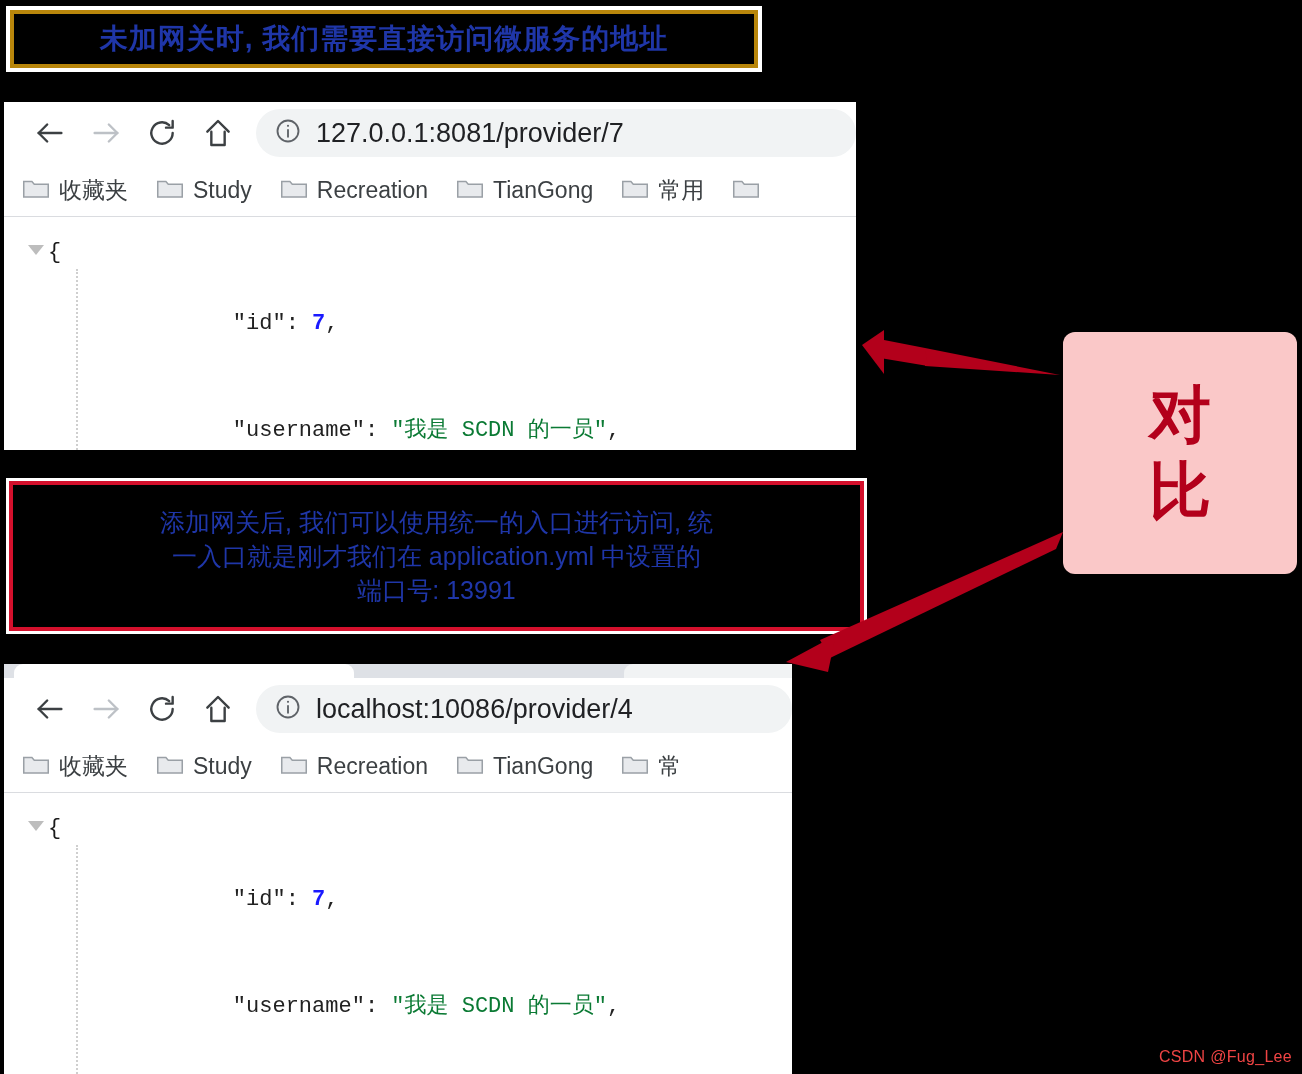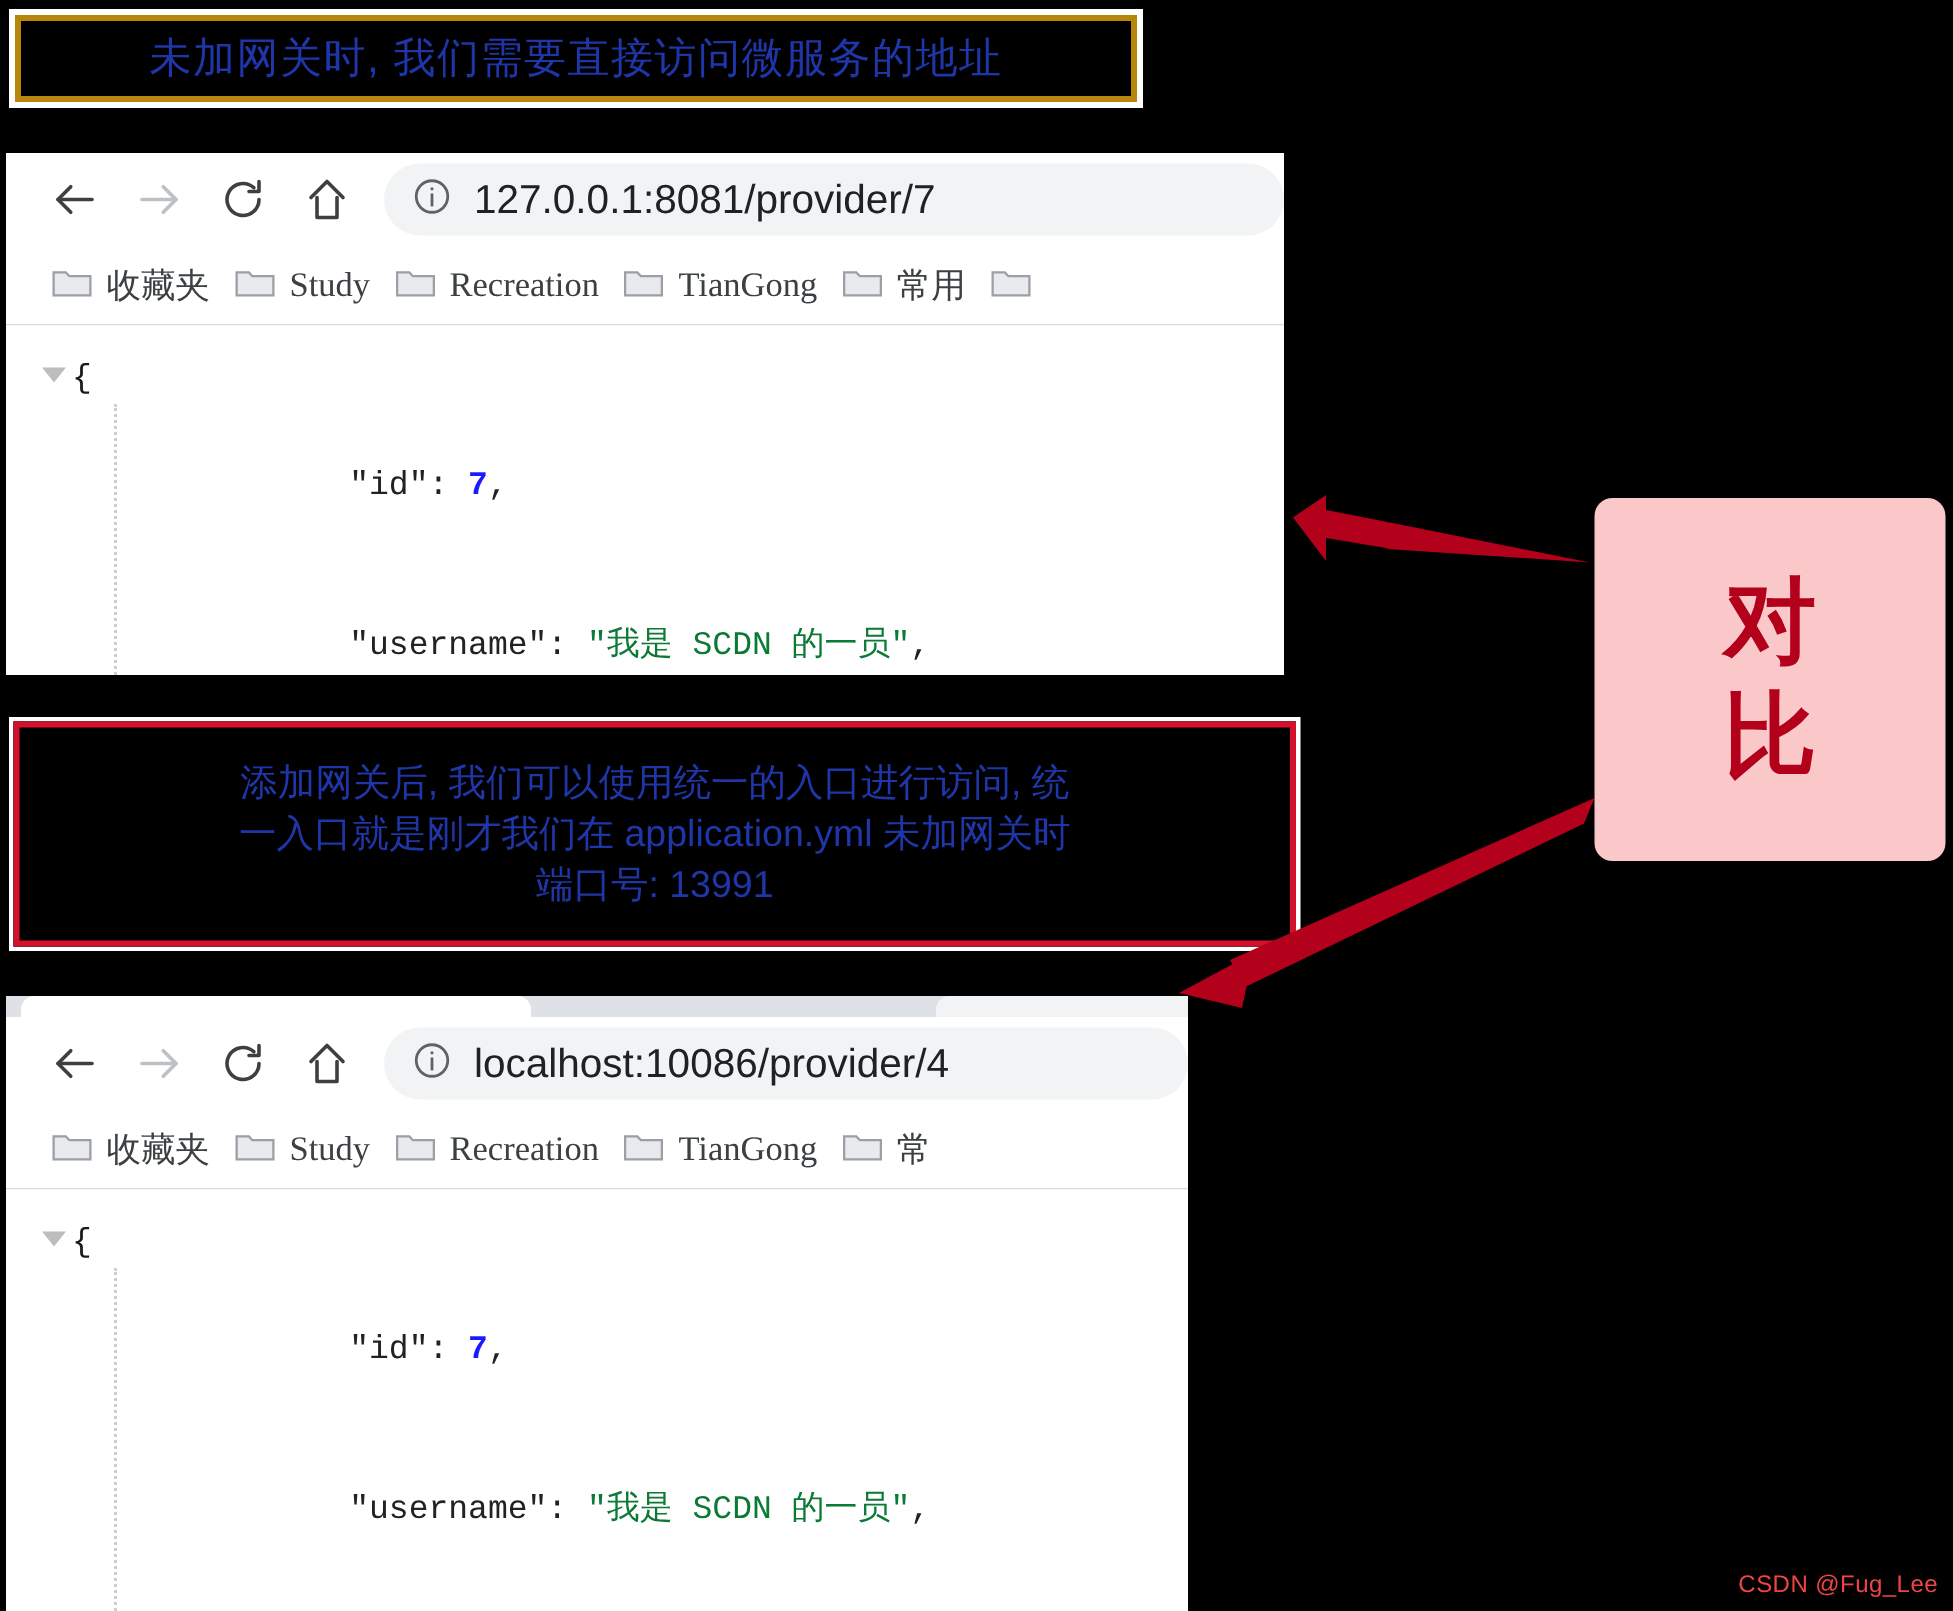--- a/index.html
+++ b/index.html
@@ -39,21 +39,21 @@
     box-sizing: border-box;
     border: 4px solid #b8860b;
     background: #000000;
     display: flex;
     align-items: center;
     justify-content: center;
   }
   .banner-top-text {
     color: #1f36a8;
     font-size: 28px;
-    font-weight: 400;
+    font-weight: 700;
     letter-spacing: 1px;
     line-height: 1.1;
   }
 
   .banner-bottom {
     left: 6px;
     top: 478px;
     width: 861px;
     height: 156px;
     border: 3px solid #ffffff;
@@ -159,26 +159,25 @@
     color: #202124;
     white-space: nowrap;
     overflow: hidden;
     font-family: "Liberation Sans", "DejaVu Sans", sans-serif;
   }
 
   .bookmarks {
     display: flex;
     align-items: center;
     height: 52px;
-    padding-left: 28px;
-    gap: 0px;
+    padding-left: 16px;
+    gap: 12px;
     background: #ffffff;
     white-space: nowrap;
     overflow: hidden;
-    font-family: Liberation Serif, serif;
   }
   .bookmark {
     display: flex;
     align-items: center;
     gap: 9px;
     padding: 2px 14px 2px 2px;
     flex: 0 0 auto;
   }
   .bm-label {
     font-size: 23px;
@@ -401,21 +400,21 @@
         </div>
 
       </div>
     </div>
   </div>
 </div>
 
 <div class="banner banner-bottom">
   <div class="banner-bottom-inner">
     <div class="banner-bottom-text">添加网关后, 我们可以使用统一的入口进行访问, 统</div>
-    <div class="banner-bottom-text">一入口就是刚才我们在 application.yml 未加网关时</div>
+    <div class="banner-bottom-text">一入口就是刚才我们在 application.yml 中设置的</div>
     <div class="banner-bottom-text">端口号: 13991</div>
   </div>
 </div>
 
 <div class="browser browser-2">
 
   <div class="tabstrip">
     <div class="tab-shape"></div>
     <div class="tab-shape2"></div>
   </div>

